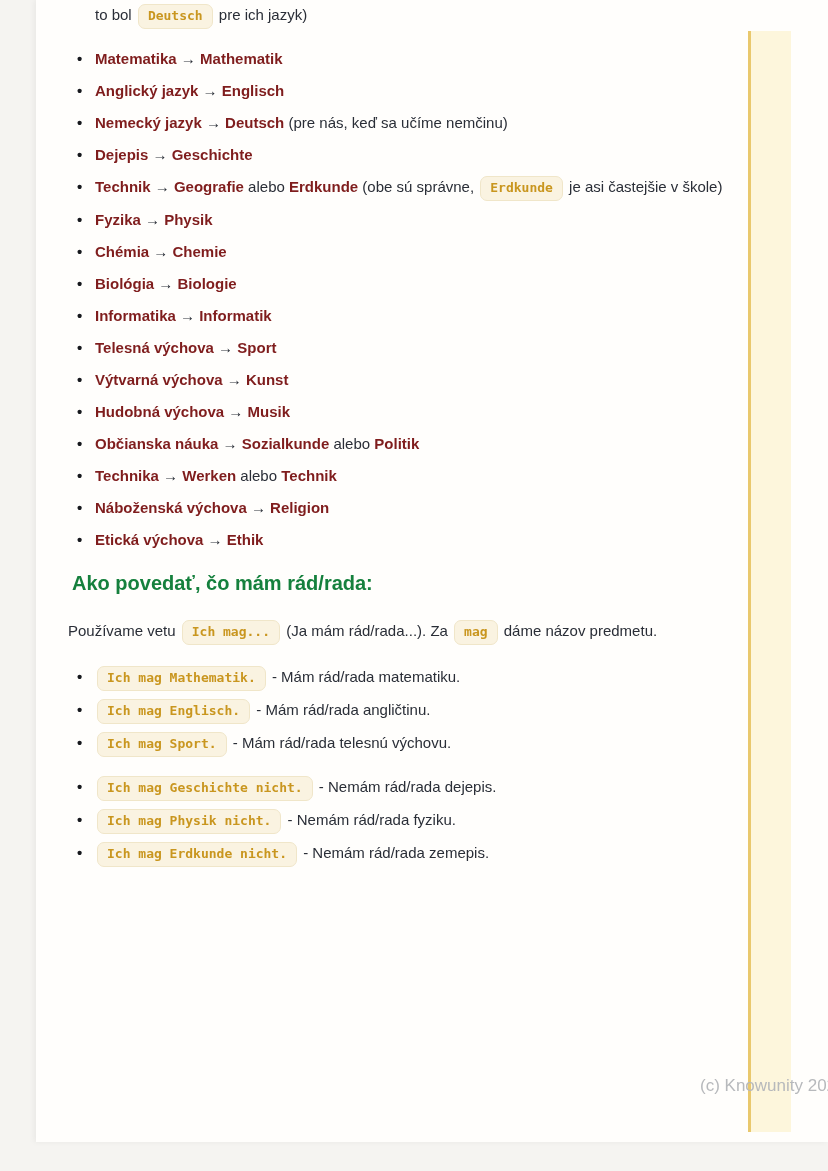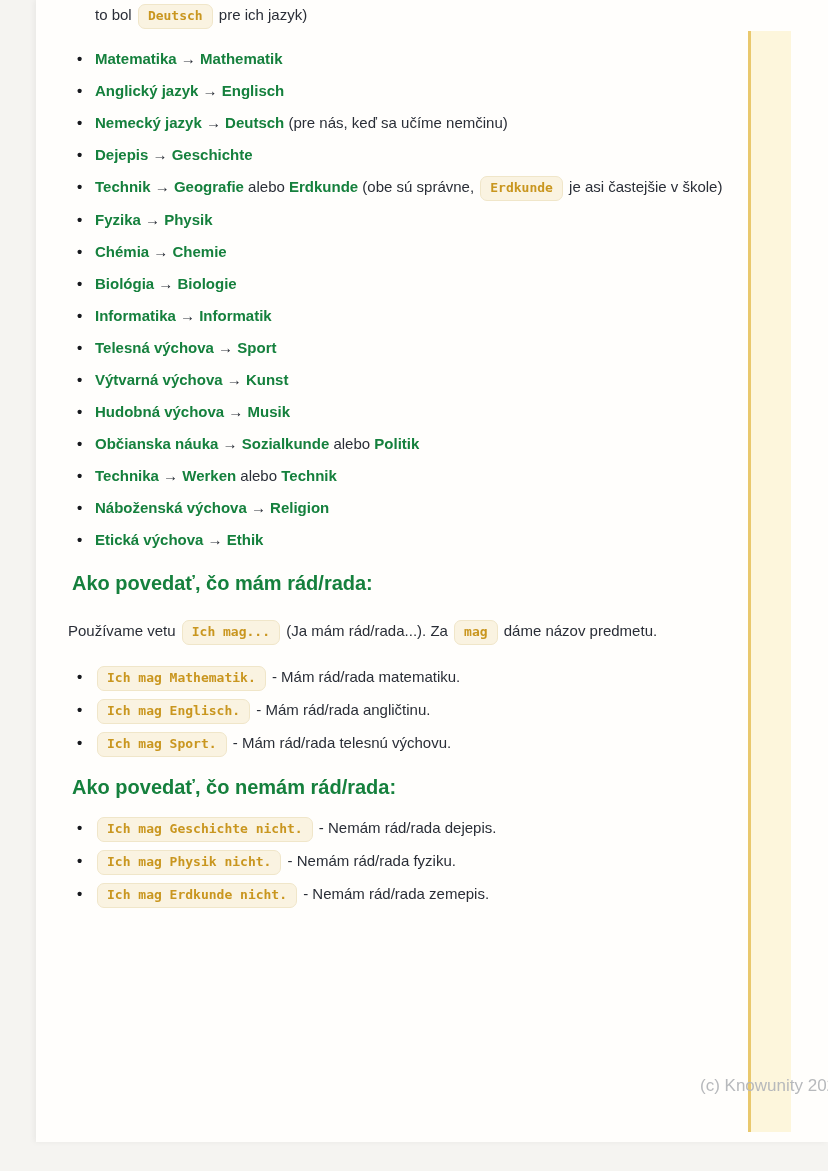--- a/index.html
+++ b/index.html
@@ -28,21 +28,21 @@
     position:absolute;
     left:32px; top:0;
     width:662px;
     color:#2a2e37;
     font-size:15px;
   }
   .cont-line{
     margin:0 0 0 27px;
     line-height:30px;
   }
-  b{color:#15803d;}
+  b{color:#7f1d1d;}
   ul.list{
     list-style:none;
     margin:16px 0 0 0;
     padding:0 0 0 9px;
   }
   ul.list li{
     display:flex;
     margin:0 0 6px 0;
     line-height:26px;
   }
@@ -177,21 +177,20 @@
         <li>
           <span class="marker">•</span>
           <span class="li-text"><span class="code">Ich mag Englisch.</span><span> - Mám rád/rada angličtinu.</span></span>
         </li>
         <li>
           <span class="marker">•</span>
           <span class="li-text"><span class="code">Ich mag Sport.</span><span> - Mám rád/rada telesnú výchovu.</span></span>
         </li>
       </ul>
 
-    <h3 class="heading">Ako povedať, čo nemám rád/rada:</h3>
     <ul class="list codes">
         <li>
           <span class="marker">•</span>
           <span class="li-text"><span class="code">Ich mag Geschichte nicht.</span><span> - Nemám rád/rada dejepis.</span></span>
         </li>
         <li>
           <span class="marker">•</span>
           <span class="li-text"><span class="code">Ich mag Physik nicht.</span><span> - Nemám rád/rada fyziku.</span></span>
         </li>
         <li>

